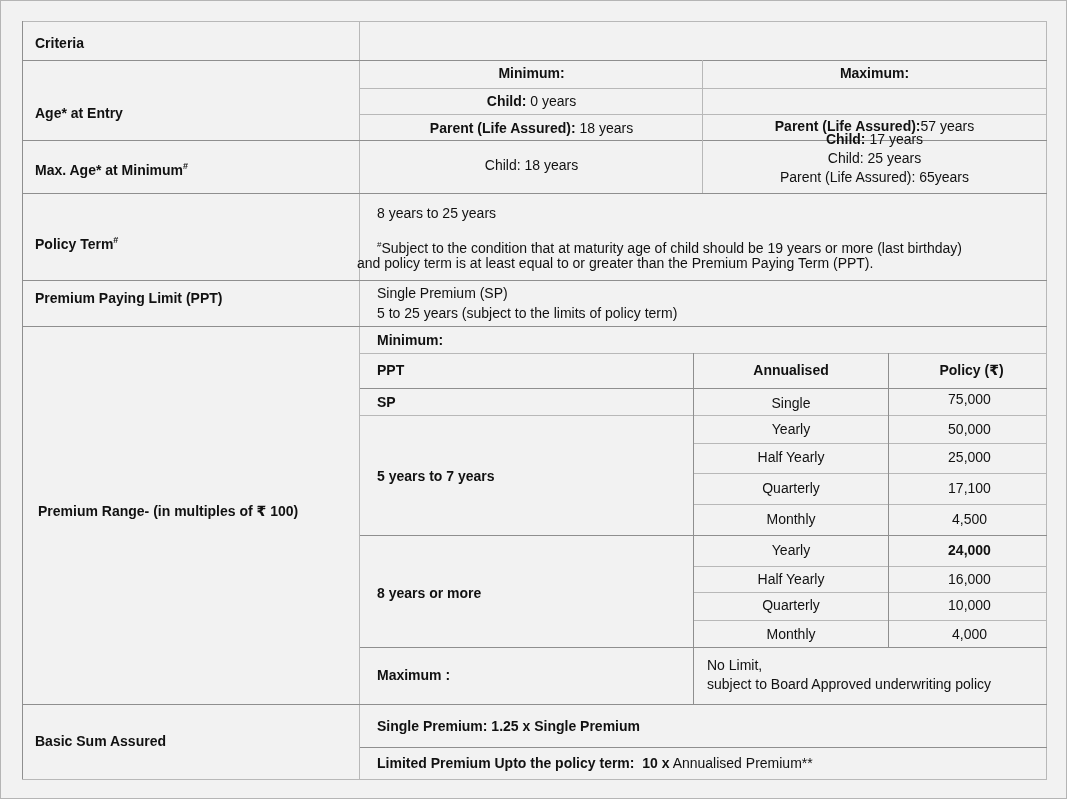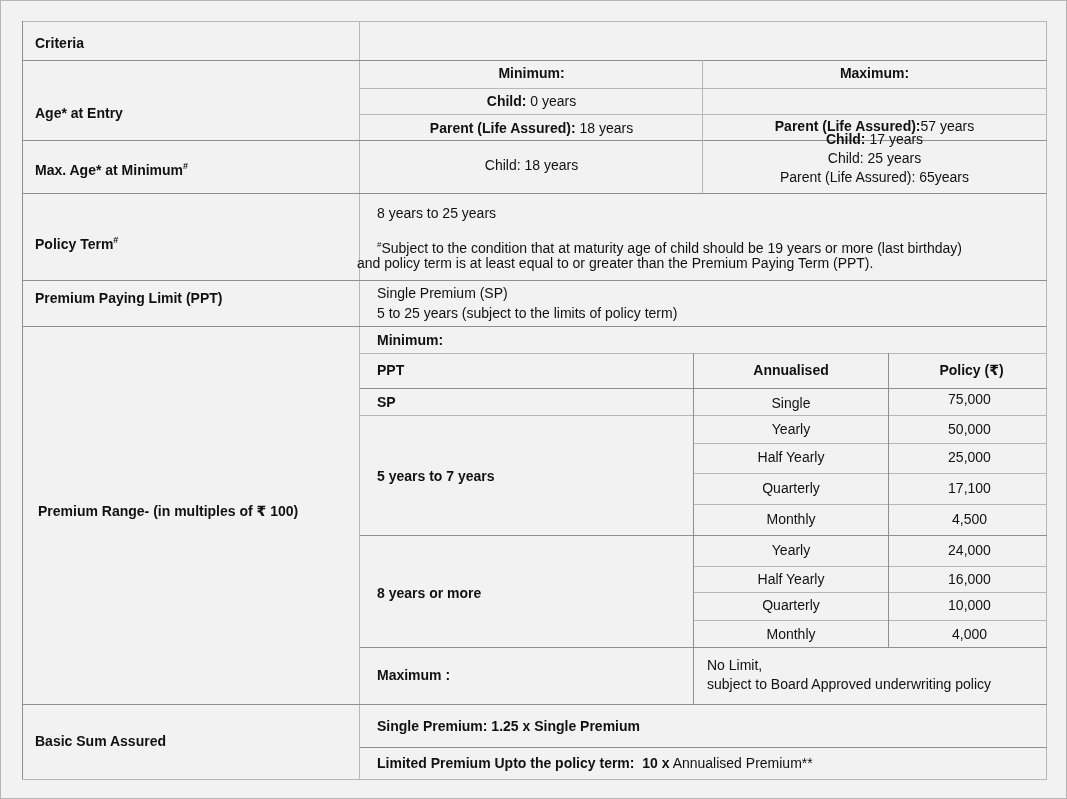--- a/index.html
+++ b/index.html
@@ -101,21 +101,21 @@
 <div class="t c" style="left:889px;top:420px;width:157px;padding-left:4px;box-sizing:border-box;">50,000</div>
 <div class="t c" style="left:694px;top:448px;width:194px;">Half Yearly</div>
 <div class="t c" style="left:889px;top:448px;width:157px;padding-left:4px;box-sizing:border-box;">25,000</div>
 <div class="t c" style="left:694px;top:479px;width:194px;">Quarterly</div>
 <div class="t c" style="left:889px;top:479px;width:157px;padding-left:4px;box-sizing:border-box;">17,100</div>
 <div class="t c" style="left:694px;top:510px;width:194px;">Monthly</div>
 <div class="t c" style="left:889px;top:510px;width:157px;padding-left:4px;box-sizing:border-box;">4,500</div>
 
 <div class="t b" style="left:377px;top:584px;">8 years or more</div>
 <div class="t c" style="left:694px;top:541px;width:194px;">Yearly</div>
-<div class="t c" style="left:889px;top:541px;width:157px;padding-left:4px;box-sizing:border-box;">24,000</div>
+<div class="t c" style="left:889px;top:541px;width:157px;padding-left:4px;box-sizing:border-box;font-weight:bold;">24,000</div>
 <div class="t c" style="left:694px;top:570px;width:194px;">Half Yearly</div>
 <div class="t c" style="left:889px;top:570px;width:157px;padding-left:4px;box-sizing:border-box;">16,000</div>
 <div class="t c" style="left:694px;top:596px;width:194px;">Quarterly</div>
 <div class="t c" style="left:889px;top:596px;width:157px;padding-left:4px;box-sizing:border-box;">10,000</div>
 <div class="t c" style="left:694px;top:625px;width:194px;">Monthly</div>
 <div class="t c" style="left:889px;top:625px;width:157px;padding-left:4px;box-sizing:border-box;">4,000</div>
 
 <div class="t b" style="left:377px;top:666px;">Maximum :</div>
 <div class="t" style="left:707px;top:656px;">No Limit,</div>
 <div class="t" style="left:707px;top:675px;">subject to Board Approved underwriting policy</div>

